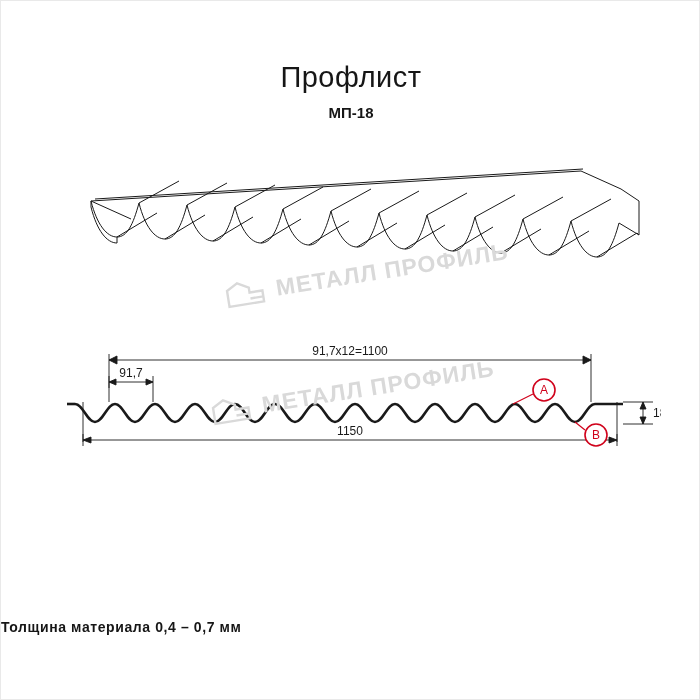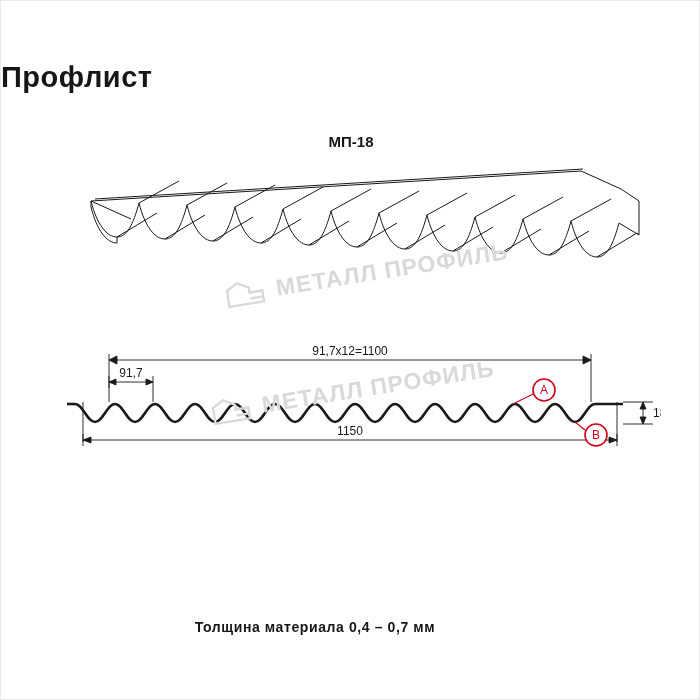--- a/index.html
+++ b/index.html
@@ -20,42 +20,41 @@
     width: 700px;
     height: 700px;
     box-sizing: border-box;
     border: 1px solid #e9e9e9;
   }
   .title {
     position: absolute;
     top: 60px;
     left: 0;
     width: 700px;
+    text-align: center;
     font-size: 29px;
-    font-weight: bold;
+    font-weight: normal;
     letter-spacing: 0.5px;
     color: #161616;
   }
   .subtitle {
     position: absolute;
     top: 103px;
     left: 0;
     width: 700px;
     text-align: center;
     font-size: 15px;
     font-weight: bold;
     color: #161616;
-    margin-top: 29px;
   }
   .footer-note {
     position: absolute;
     top: 618px;
     left: 0;
     width: 628px;
-    text-align: center;
     font-size: 14px;
     font-weight: bold;
     letter-spacing: 0.6px;
     color: #161616;
   }
   .iso-wrap {
     position: absolute;
     top: 140px;
     left: 60px;
     width: 590px;

